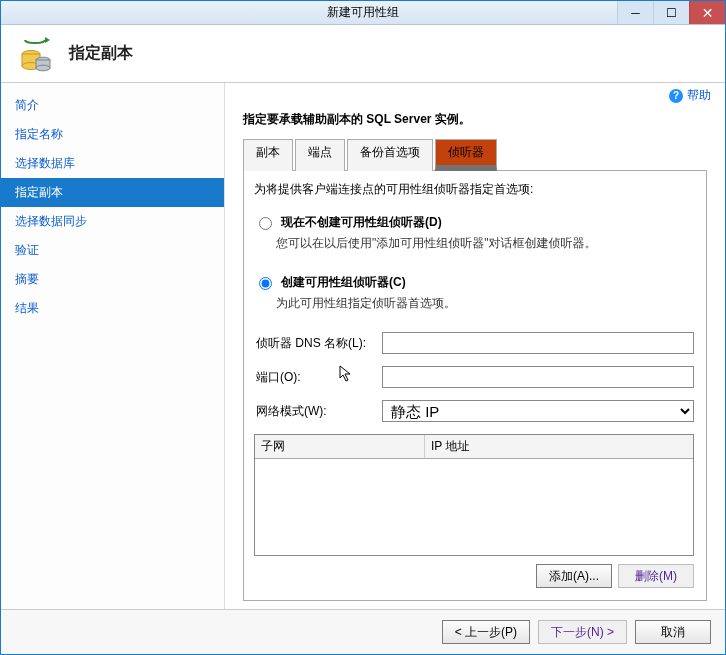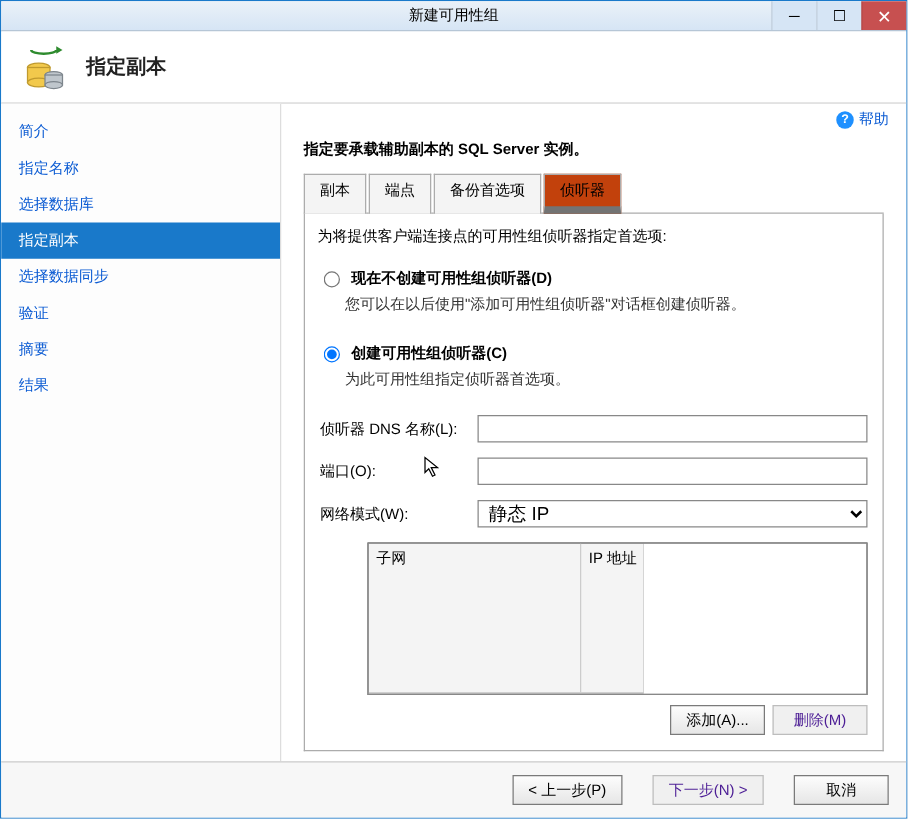--- a/index.html
+++ b/index.html
@@ -152,23 +152,22 @@
     padding: 0 4px;
     font-size: 15px;
     background: #fff;
   }
   .form-row select { height: 22px; }
   .grid {
     border: 1px solid #888;
     margin-top: 6px;
     flex: 1;
     min-height: 118px;
-    display: flex; flex-direction: row;
-    background: #404040;
-    margin-left: 40px;
+    display: flex; flex-direction: column;
+    background: #fca5a5;
   }
   .grid-header {
     display: flex;
     background: #f4f4f4;
     border-bottom: 1px solid #aaa;
     font-size: 12px;
   }
   .grid-header .gh {
     padding: 3px 6px;
     border-right: 1px solid #ccc;
@@ -190,21 +189,21 @@
   }
   .btn[disabled] {
     color: #4c1d95;
     border-color: #bdbdbd;
     background: #f0f0f0;
     cursor: default;
   }
   .footer {
     border-top: 1px solid #ccc;
     padding: 10px 14px;
-    display: flex; justify-content: flex-end; gap: 24px;
+    display: flex; justify-content: flex-end; gap: 8px;
     background: #f7f7f7;
   }
   .cursor {
     position: absolute;
     pointer-events: none;
     font-size: 18px;
     color: #000;
   }
 </style>
 </head>

